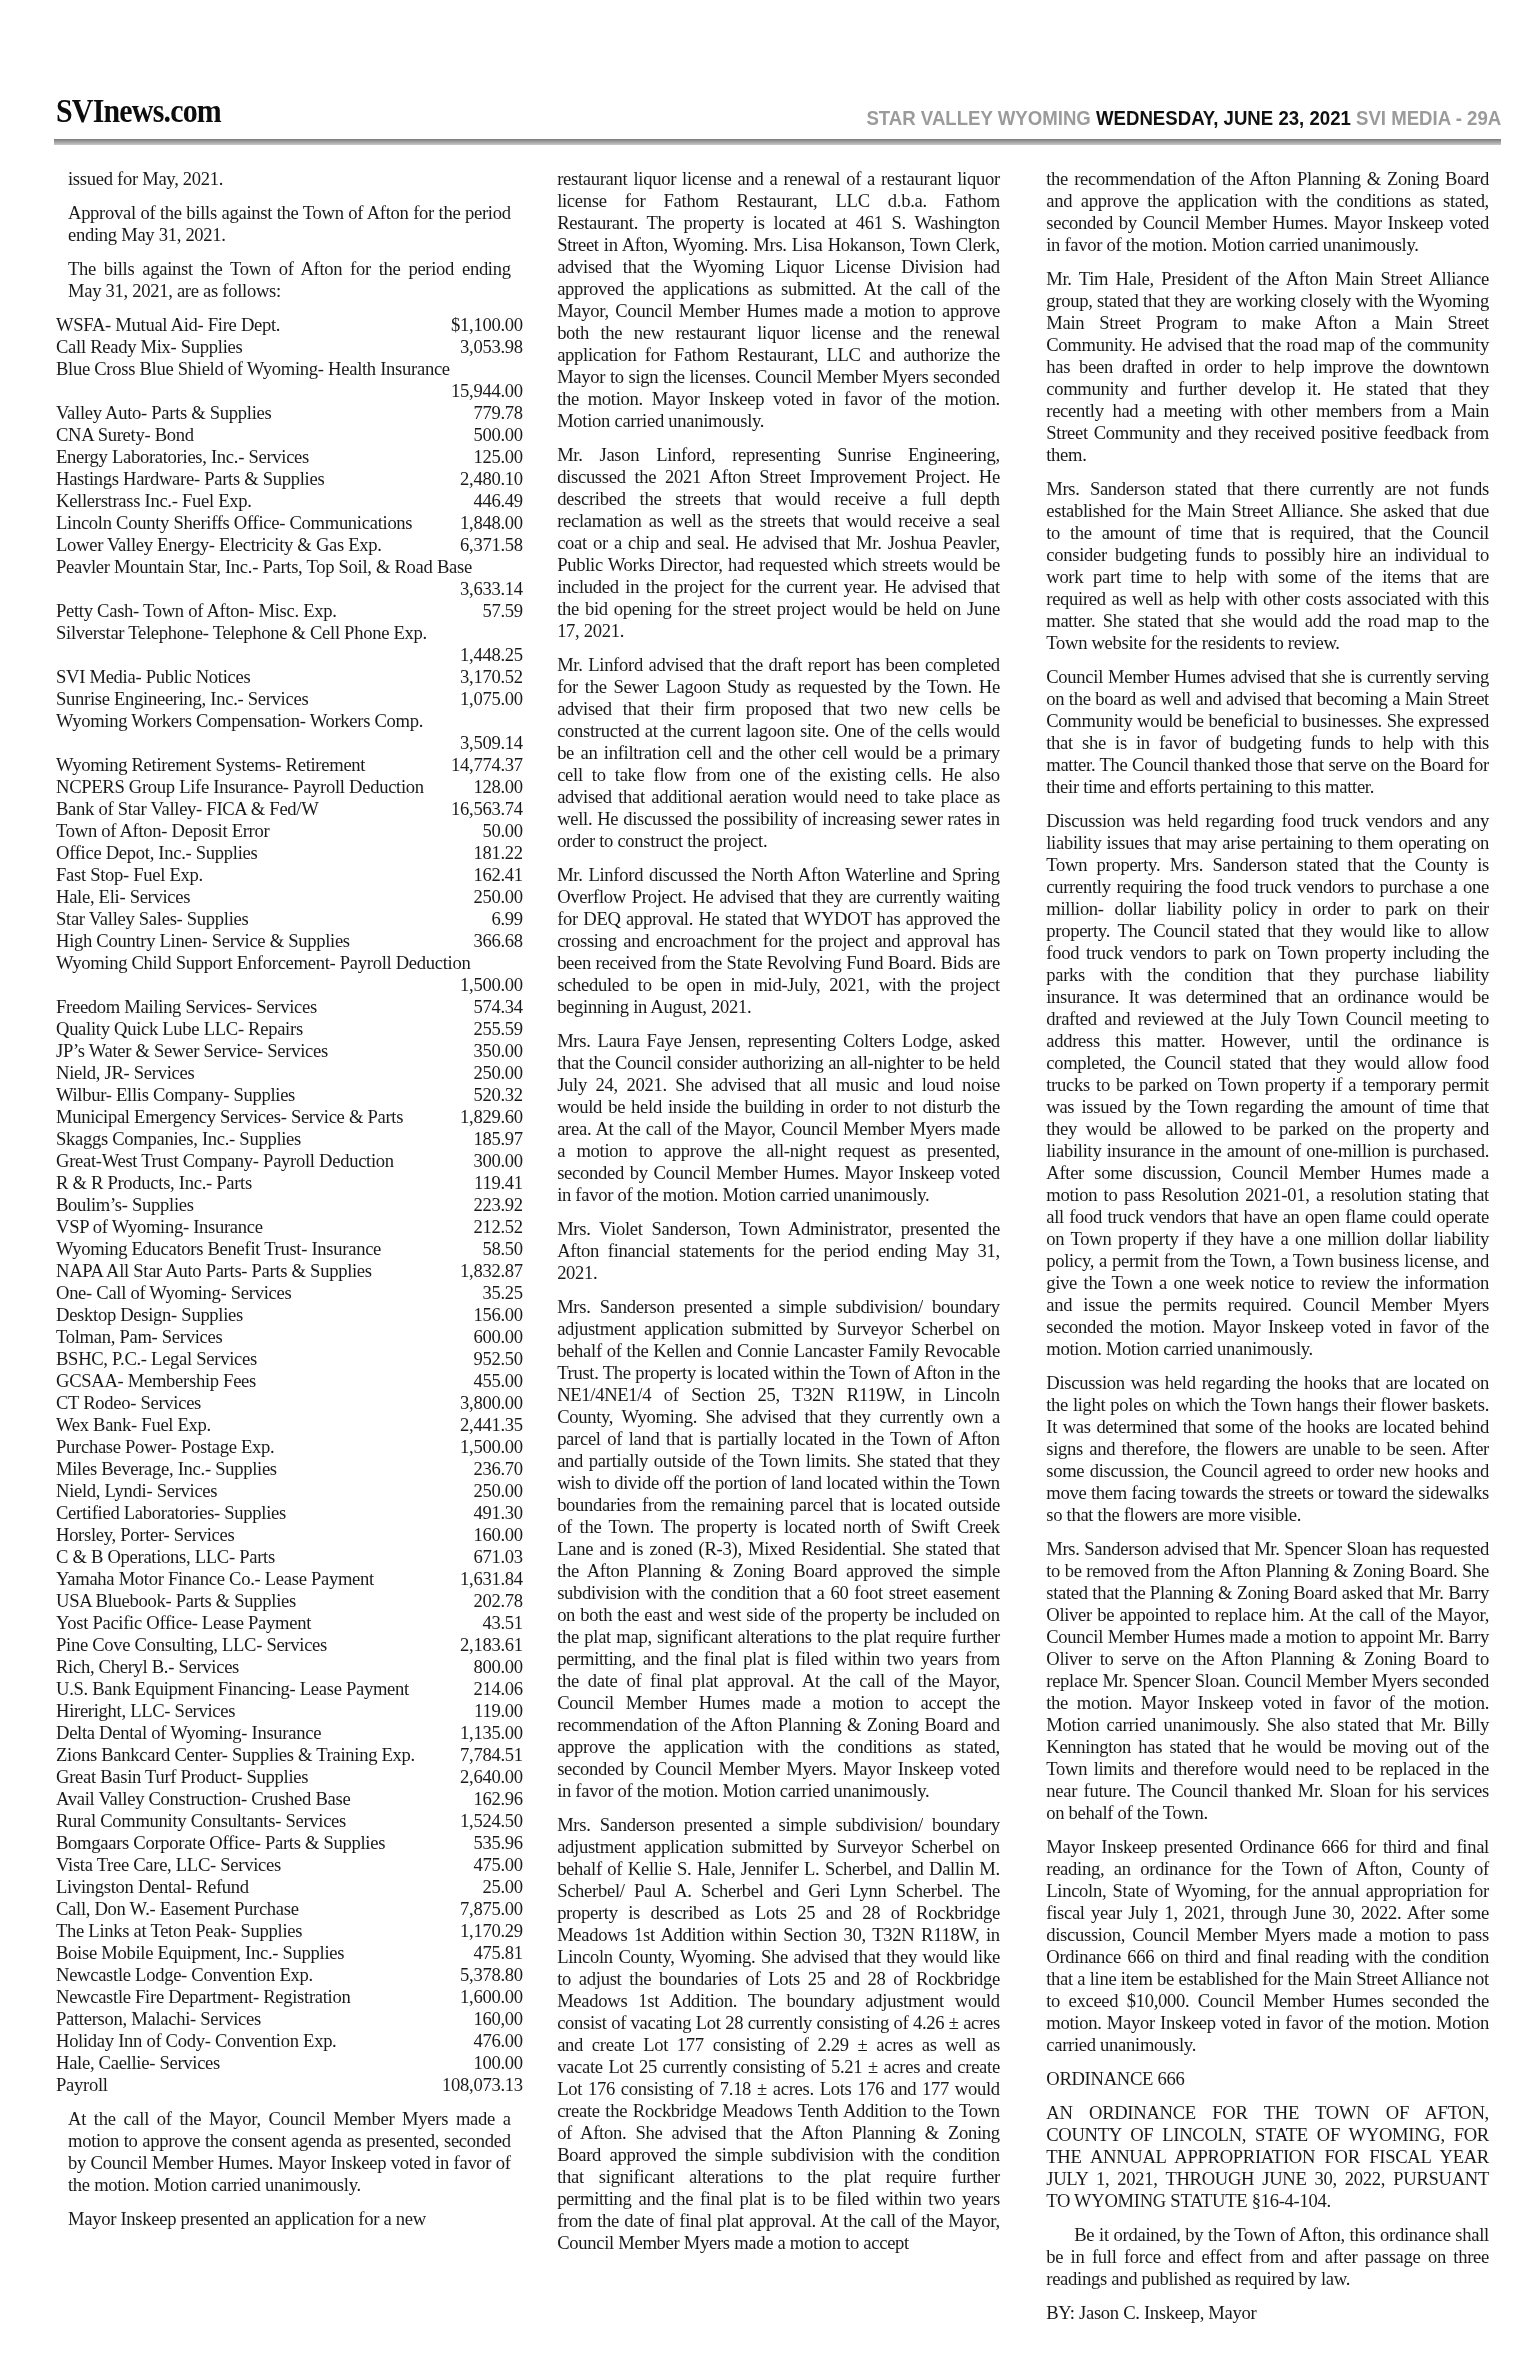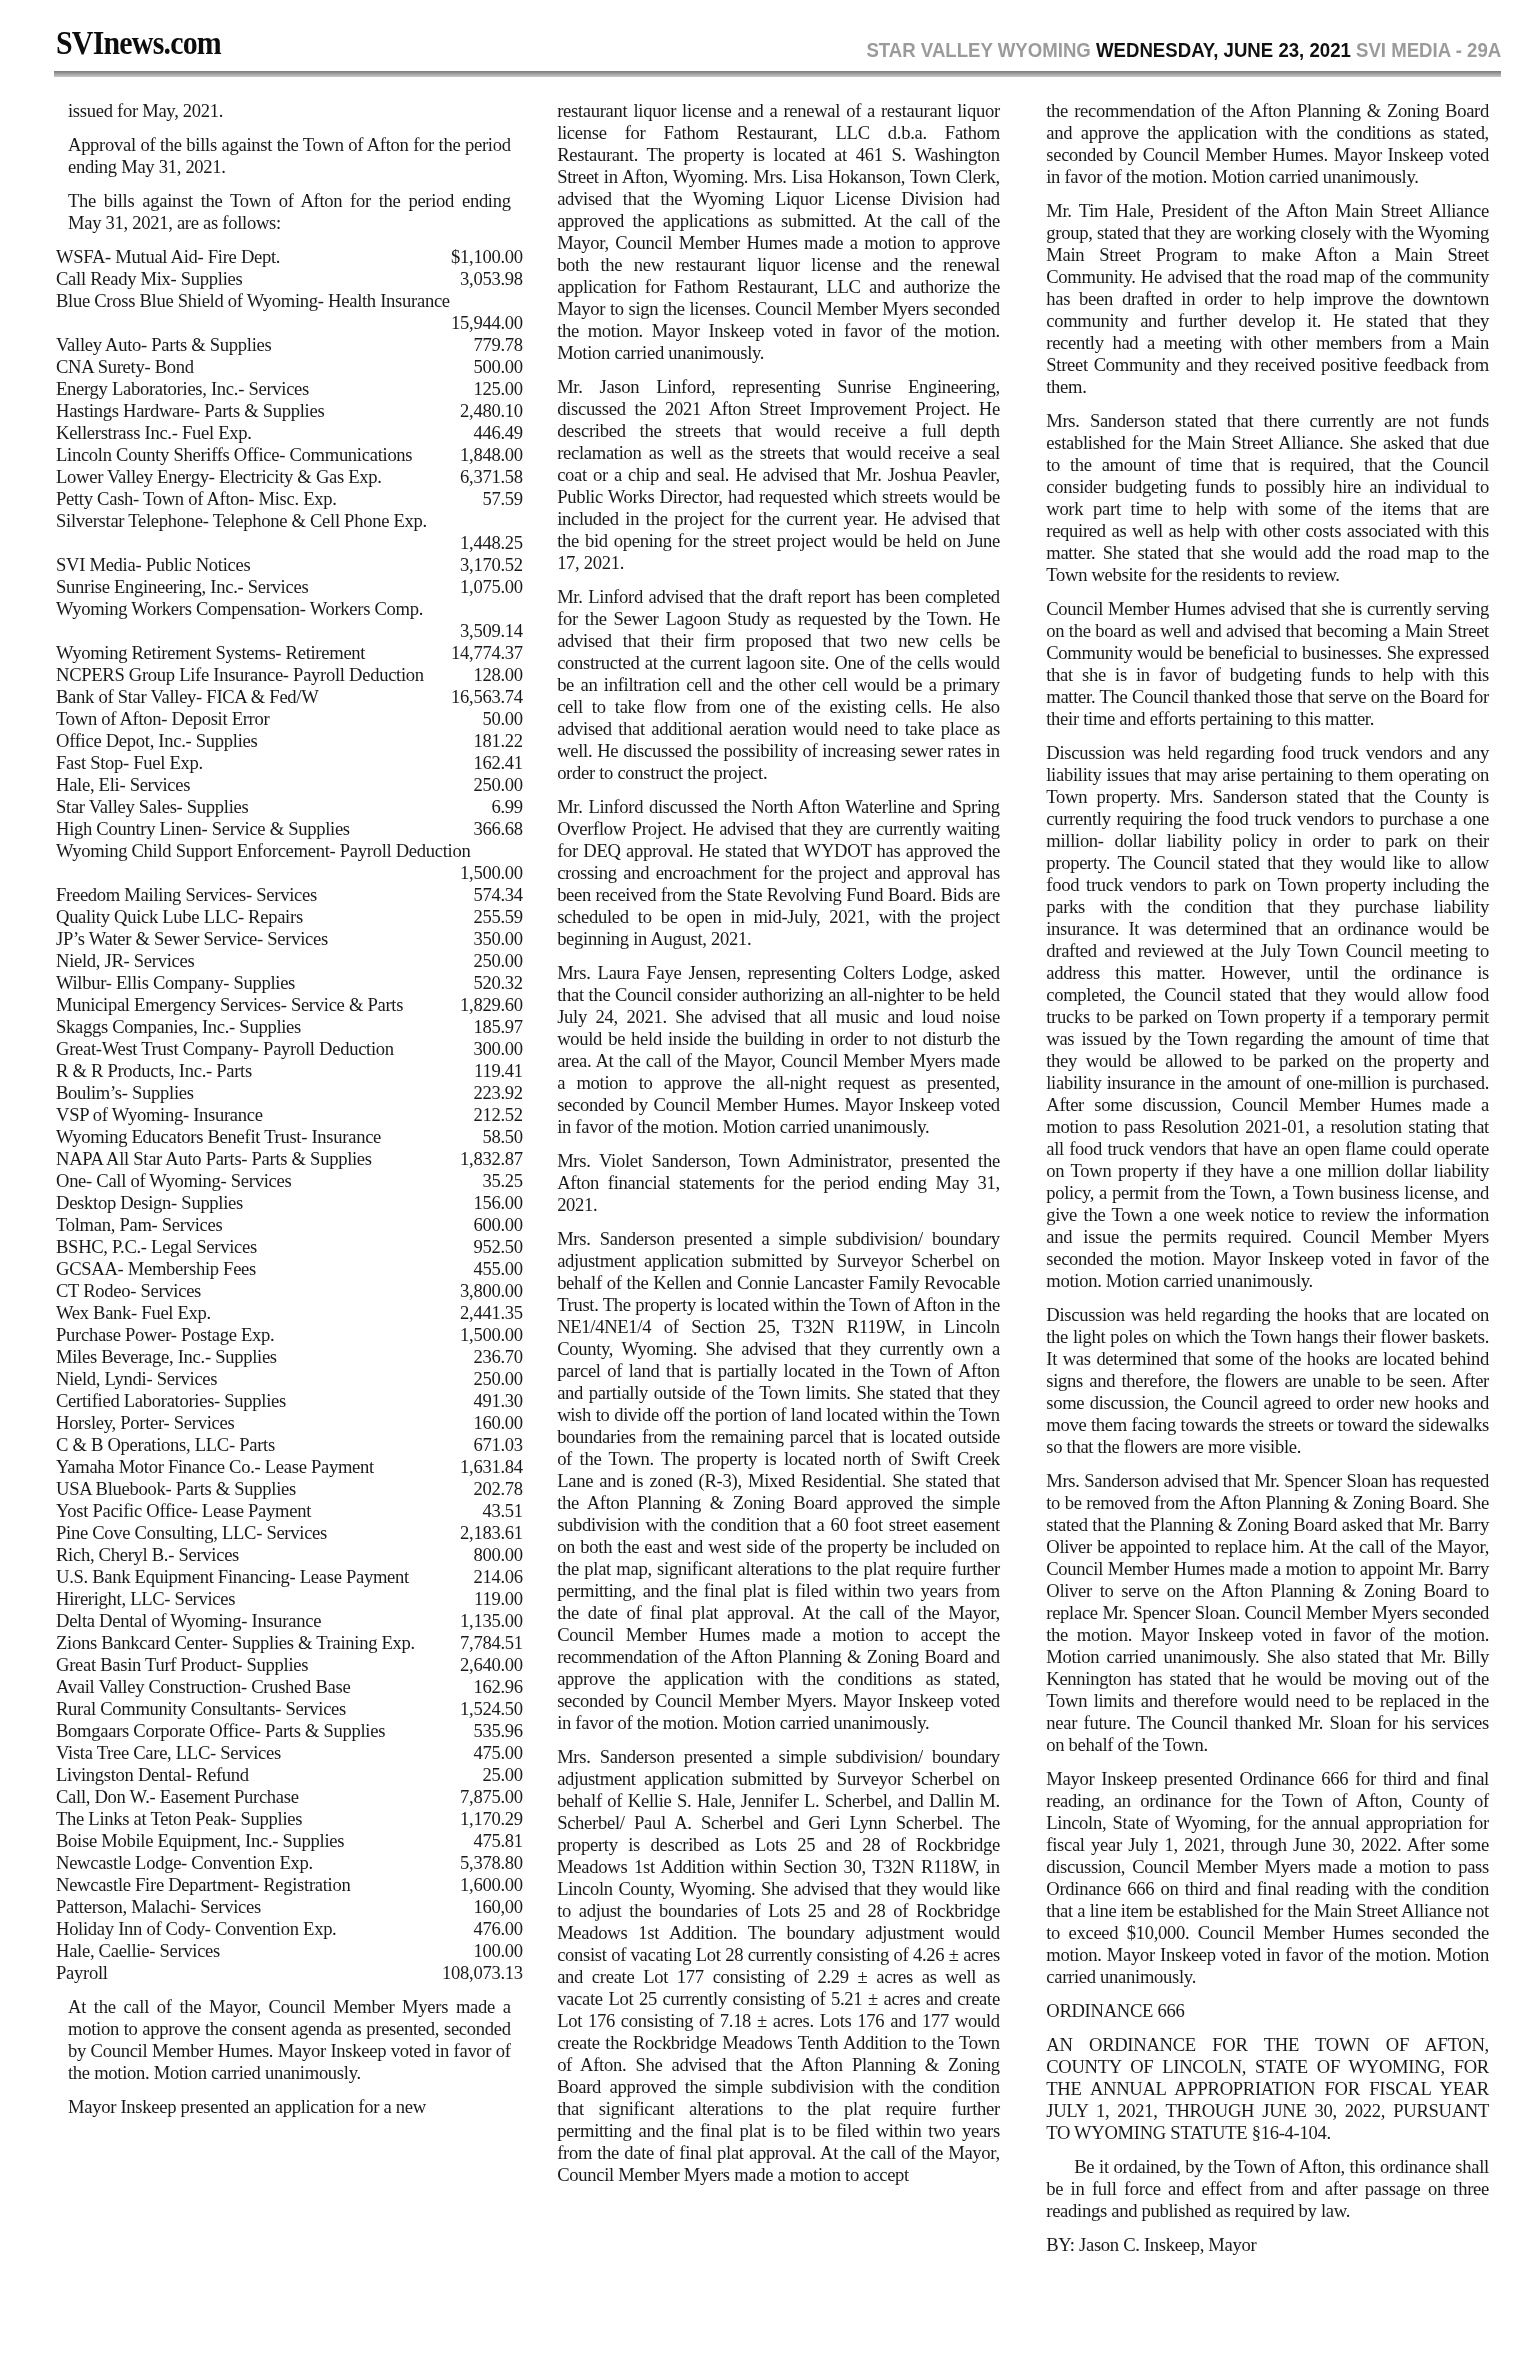--- a/index.html
+++ b/index.html
@@ -9,21 +9,21 @@
     height: 2377px;
     background: #ffffff;
     overflow: hidden;
     font-family: "Liberation Serif", serif;
     color: #1a1a1a;
   }
   .header {
     display: flex;
     justify-content: space-between;
     align-items: flex-end;
-    padding: 24px 37px 0 56px;
+    padding: 92px 37px 0 56px;
   }
   .masthead {
     font-family: "Liberation Serif", serif;
     font-weight: 700;
     font-size: 34px;
     letter-spacing: -0.9px;
     color: #0d0d0d;
     transform: scaleX(0.88);
     transform-origin: left bottom;
     white-space: nowrap;
@@ -126,20 +126,24 @@
           <div class="bill-row">
             <span class="bill-name">Lincoln County Sheriffs Office- Communications</span>
             <span class="bill-amount">1,848.00</span>
           </div>
 
           <div class="bill-row">
             <span class="bill-name">Lower Valley Energy- Electricity &amp; Gas Exp.</span>
             <span class="bill-amount">6,371.58</span>
           </div>
 
+          <div class="bill-row wrap">
+            <span class="bill-name">Peavler Mountain Star, Inc.- Parts, Top Soil, &amp; Road Base</span>
+            <span class="bill-amount">3,633.14</span>
+          </div>
 
           <div class="bill-row">
             <span class="bill-name">Petty Cash- Town of Afton- Misc. Exp.</span>
             <span class="bill-amount">57.59</span>
           </div>
 
           <div class="bill-row wrap">
             <span class="bill-name">Silverstar Telephone- Telephone &amp; Cell Phone Exp.</span>
             <span class="bill-amount">1,448.25</span>
           </div>

